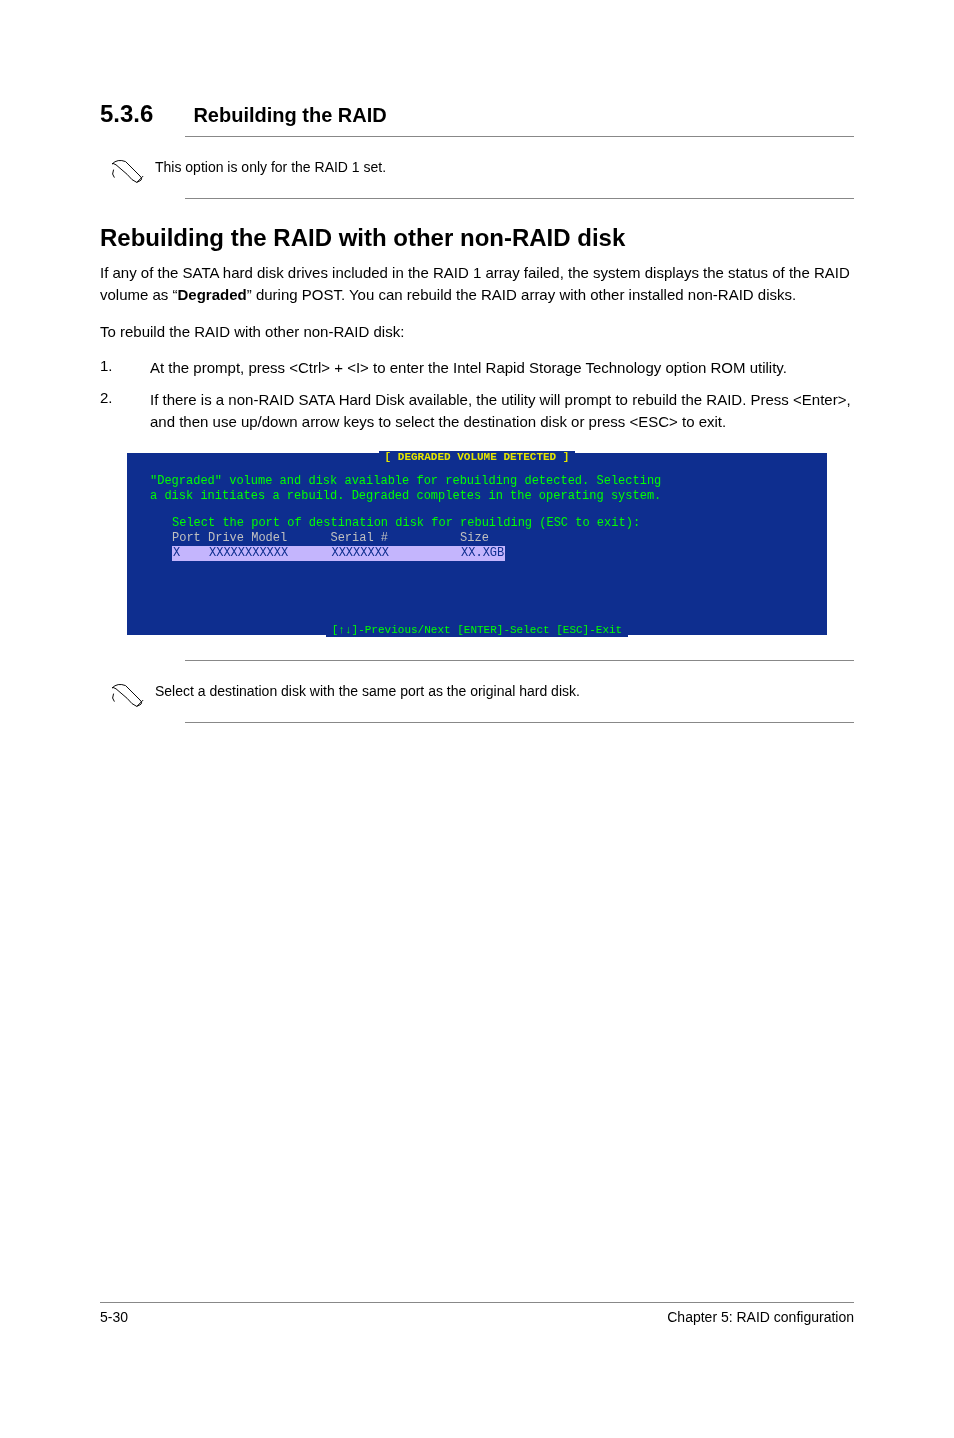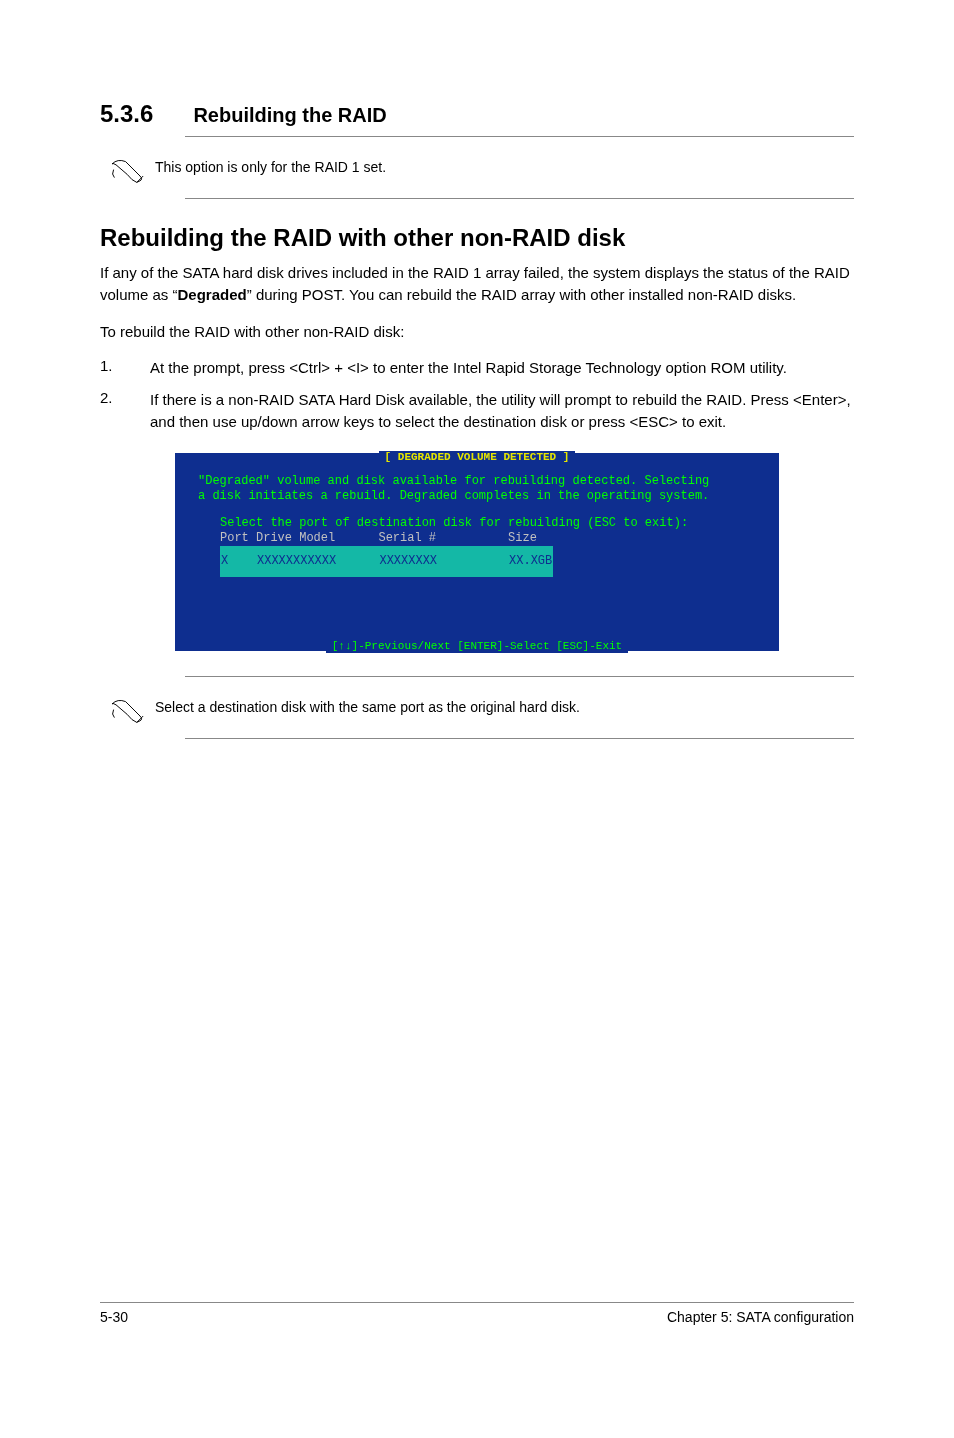--- a/index.html
+++ b/index.html
@@ -84,21 +84,21 @@
       width: 50px;
       flex-shrink: 0;
       font-size: 15px;
     }
     .step-text {
       font-size: 15px;
       line-height: 1.45;
     }
     .terminal-box {
       margin: 20px auto 15px auto;
-      width: 604px;
+      width: 700px;
       border: 7px double #0e2e8f;
       background: #0e2e8f;
       padding: 0;
       font-family: "Courier New", monospace;
       font-size: 12px;
       line-height: 1.25;
     }
     .term-header-wrap {
       text-align: center;
       position: relative;
@@ -112,21 +112,21 @@
       color: #e5e500;
       padding: 0 6px;
       font-weight: bold;
       font-size: 11px;
     }
     .term-body {
       padding: 4px 16px 6px 16px;
     }
     .term-msg { color: #00ff00; white-space: pre; }
     .term-label { color: #c0c0c0; white-space: pre; }
-    .term-row-highlight { background: #14b8a6; color: #0e2e8f; white-space: pre; display:inline-block; padding: 8px 1px;}
+    .term-row-highlight { background: #c4b5fd; color: #0e2e8f; white-space: pre; display:inline-block; padding: 0 1px;}
     .term-footer-wrap {
       text-align: center;
       height: 14px;
       position: relative;
       margin-top: 4px;
       margin-bottom: -9px;
     }
     .term-footer-label {
       display: inline-block;
       background: #0e2e8f;
@@ -221,15 +221,15 @@
         <path d="M36 38 L 44 30" stroke="#000" stroke-width="1.2" fill="none"></path>
         <path d="M7 22 Q 4 28, 8 32" stroke="#000" stroke-width="1.2" fill="none"></path>
       </svg>
     </div>
     <div class="note-text">Select a destination disk with the same port as the original hard disk.</div>
   </div>
   <div class="hr-thin"></div>
 
   <div class="footer">
     <span>5-30</span>
-    <span>Chapter 5: SATA configuration</span>
+    <span>Chapter 5: RAID configuration</span>
   </div>
 </div>
 
 </body></html>

